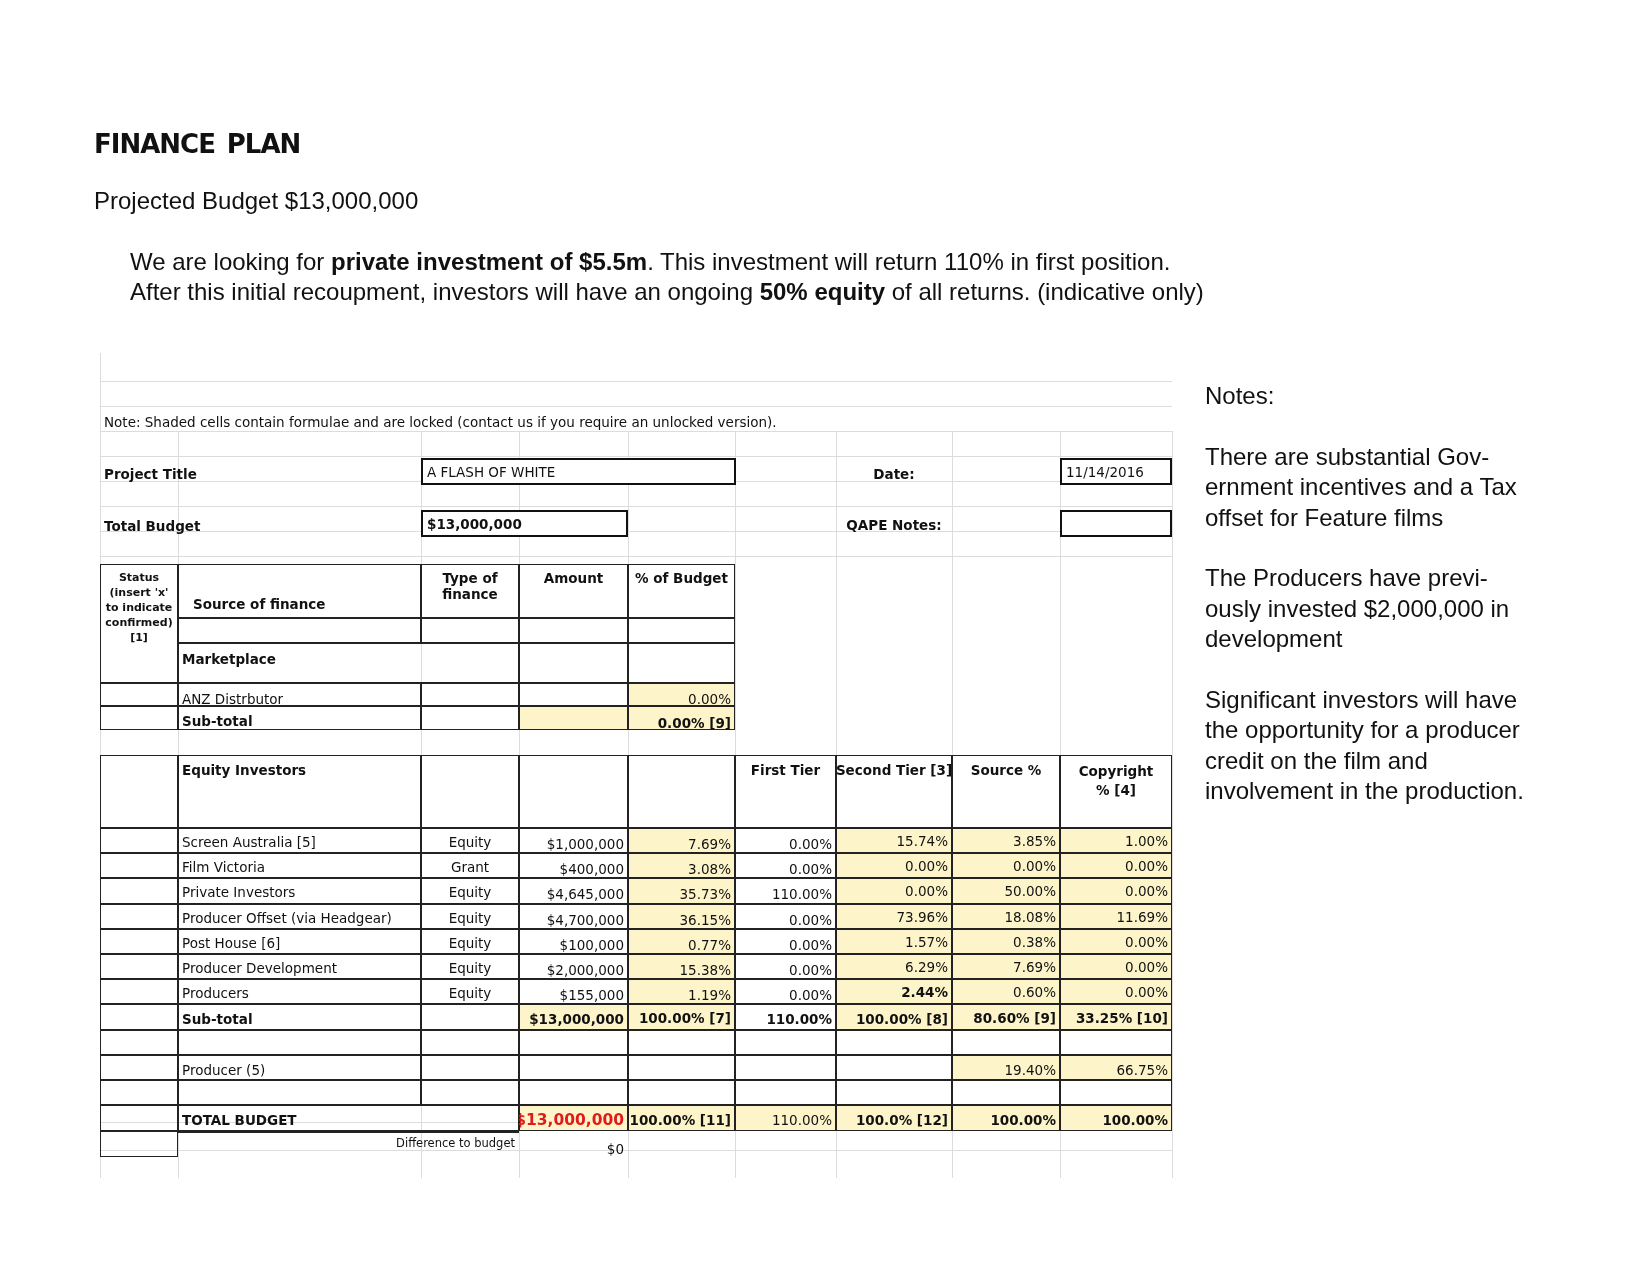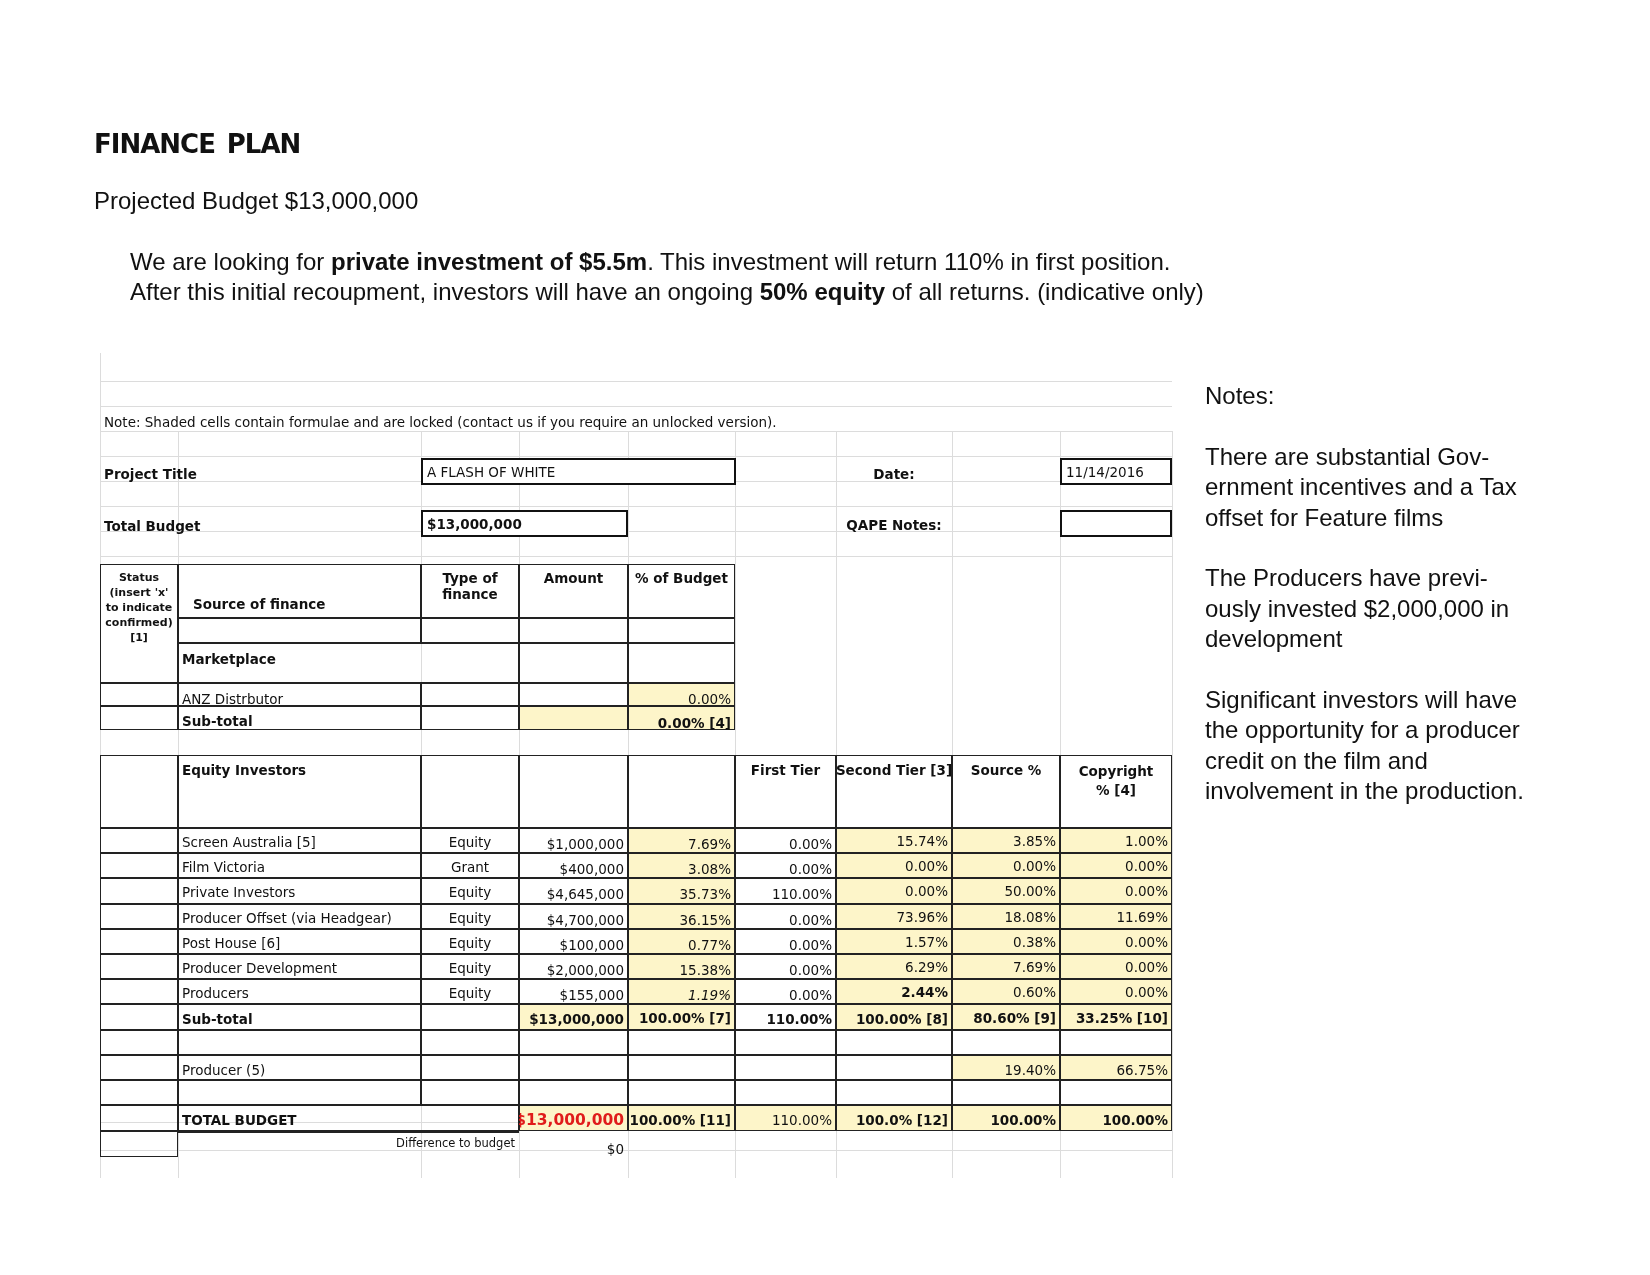--- a/index.html
+++ b/index.html
@@ -93,21 +93,21 @@
     <div style="position: absolute; left: 528px; top: 353px; width: 107px; height: 24px; box-sizing: border-box; border: 1.5px solid rgb(34, 34, 34); background: rgb(253, 245, 201);"></div>
     <div class="cell b c" style="left: 0px; width: 78px; top: 213px; height: 100px; white-space: normal; font-size: 11px; line-height: 15px;">Status (insert 'x' to indicate confirmed) [1]</div>
     <div class="cell b" style="left: 89px; width: 243px; top: 213px; height: 22px; margin-top: 26px;">Source of finance</div>
     <div class="cell b c" style="left: 321px; width: 98px; top: 213px; height: 50px; white-space: normal; padding: 4px 20px 0px;">Type of finance</div>
     <div class="cell b c" style="left: 419px; width: 109px; top: 213px; height: 22px;">Amount</div>
     <div class="cell b c" style="left: 528px; width: 107px; top: 213px; height: 22px;">% of Budget</div>
     <div class="cell b" style="left: 78px; width: 341px; top: 294px; height: 22px;">Marketplace</div>
     <div class="cell " style="left: 78px; width: 243px; top: 334px; height: 20px;">ANZ Distrbutor</div>
     <div class="cell r" style="left: 528px; width: 107px; top: 334px; height: 20px;">0.00%</div>
     <div class="cell b" style="left: 78px; width: 243px; top: 356px; height: 20px;">Sub-total</div>
-    <div class="cell r b" style="left: 528px; width: 107px; top: 358px; height: 20px;">0.00% [4]</div>
+    <div class="cell r b" style="left: 528px; width: 107px; top: 358px; height: 20px;">0.00% [9]</div>
     <div style="position: absolute; left: 0px; top: 402px; width: 78px; height: 73px; box-sizing: border-box; border: 1.5px solid rgb(34, 34, 34);"></div>
     <div style="position: absolute; left: 78px; top: 402px; width: 243px; height: 73px; box-sizing: border-box; border: 1.5px solid rgb(34, 34, 34);"></div>
     <div style="position: absolute; left: 321px; top: 402px; width: 98px; height: 73px; box-sizing: border-box; border: 1.5px solid rgb(34, 34, 34);"></div>
     <div style="position: absolute; left: 419px; top: 402px; width: 109px; height: 73px; box-sizing: border-box; border: 1.5px solid rgb(34, 34, 34);"></div>
     <div style="position: absolute; left: 528px; top: 402px; width: 107px; height: 73px; box-sizing: border-box; border: 1.5px solid rgb(34, 34, 34);"></div>
     <div style="position: absolute; left: 635px; top: 402px; width: 101px; height: 73px; box-sizing: border-box; border: 1.5px solid rgb(34, 34, 34);"></div>
     <div style="position: absolute; left: 736px; top: 402px; width: 116px; height: 73px; box-sizing: border-box; border: 1.5px solid rgb(34, 34, 34);"></div>
     <div style="position: absolute; left: 852px; top: 402px; width: 108px; height: 73px; box-sizing: border-box; border: 1.5px solid rgb(34, 34, 34);"></div>
     <div style="position: absolute; left: 960px; top: 402px; width: 112px; height: 73px; box-sizing: border-box; border: 1.5px solid rgb(34, 34, 34);"></div>
     <div class="cell b" style="left: 78px; width: 243px; top: 405px; height: 22px;">Equity Investors</div>
@@ -222,21 +222,21 @@
     <div style="position: absolute; left: 321px; top: 626.2px; width: 98px; height: 25.2px; box-sizing: border-box; border: 1.5px solid rgb(34, 34, 34);"></div>
     <div style="position: absolute; left: 419px; top: 626.2px; width: 109px; height: 25.2px; box-sizing: border-box; border: 1.5px solid rgb(34, 34, 34);"></div>
     <div style="position: absolute; left: 528px; top: 626.2px; width: 107px; height: 25.2px; box-sizing: border-box; border: 1.5px solid rgb(34, 34, 34); background: rgb(253, 245, 201);"></div>
     <div style="position: absolute; left: 635px; top: 626.2px; width: 101px; height: 25.2px; box-sizing: border-box; border: 1.5px solid rgb(34, 34, 34);"></div>
     <div style="position: absolute; left: 736px; top: 626.2px; width: 116px; height: 25.2px; box-sizing: border-box; border: 1.5px solid rgb(34, 34, 34); background: rgb(253, 245, 201);"></div>
     <div style="position: absolute; left: 852px; top: 626.2px; width: 108px; height: 25.2px; box-sizing: border-box; border: 1.5px solid rgb(34, 34, 34); background: rgb(253, 245, 201);"></div>
     <div style="position: absolute; left: 960px; top: 626.2px; width: 112px; height: 25.2px; box-sizing: border-box; border: 1.5px solid rgb(34, 34, 34); background: rgb(253, 245, 201);"></div>
     <div class="cell " style="left: 78px; width: 243px; top: 628.2px; height: 22px;">Producers</div>
     <div class="cell c" style="left: 321px; width: 98px; top: 628.2px; height: 22px;">Equity</div>
     <div class="cell r" style="left: 419px; width: 109px; top: 630.2px; height: 22px;">$155,000</div>
-    <div class="cell r" style="left: 528px; width: 107px; top: 630.2px; height: 22px; font-style: italic;">1.19%</div>
+    <div class="cell r" style="left: 528px; width: 107px; top: 630.2px; height: 22px;">1.19%</div>
     <div class="cell r" style="left: 635px; width: 101px; top: 630.2px; height: 22px;">0.00%</div>
     <div class="cell r b" style="left: 736px; width: 116px; top: 627.2px; height: 22px;">2.44%</div>
     <div class="cell r" style="left: 852px; width: 108px; top: 627.2px; height: 22px;">0.60%</div>
     <div class="cell r" style="left: 960px; width: 112px; top: 627.2px; height: 22px;">0.00%</div>
     <div style="position: absolute; left: 0px; top: 651.4px; width: 78px; height: 26px; box-sizing: border-box; border: 1.5px solid rgb(34, 34, 34);"></div>
     <div style="position: absolute; left: 78px; top: 651.4px; width: 243px; height: 26px; box-sizing: border-box; border: 1.5px solid rgb(34, 34, 34);"></div>
     <div style="position: absolute; left: 321px; top: 651.4px; width: 98px; height: 26px; box-sizing: border-box; border: 1.5px solid rgb(34, 34, 34);"></div>
     <div style="position: absolute; left: 419px; top: 651.4px; width: 109px; height: 26px; box-sizing: border-box; border: 1.5px solid rgb(34, 34, 34); background: rgb(253, 245, 201);"></div>
     <div style="position: absolute; left: 528px; top: 651.4px; width: 107px; height: 26px; box-sizing: border-box; border: 1.5px solid rgb(34, 34, 34); background: rgb(253, 245, 201);"></div>
     <div style="position: absolute; left: 635px; top: 651.4px; width: 101px; height: 26px; box-sizing: border-box; border: 1.5px solid rgb(34, 34, 34);"></div>

